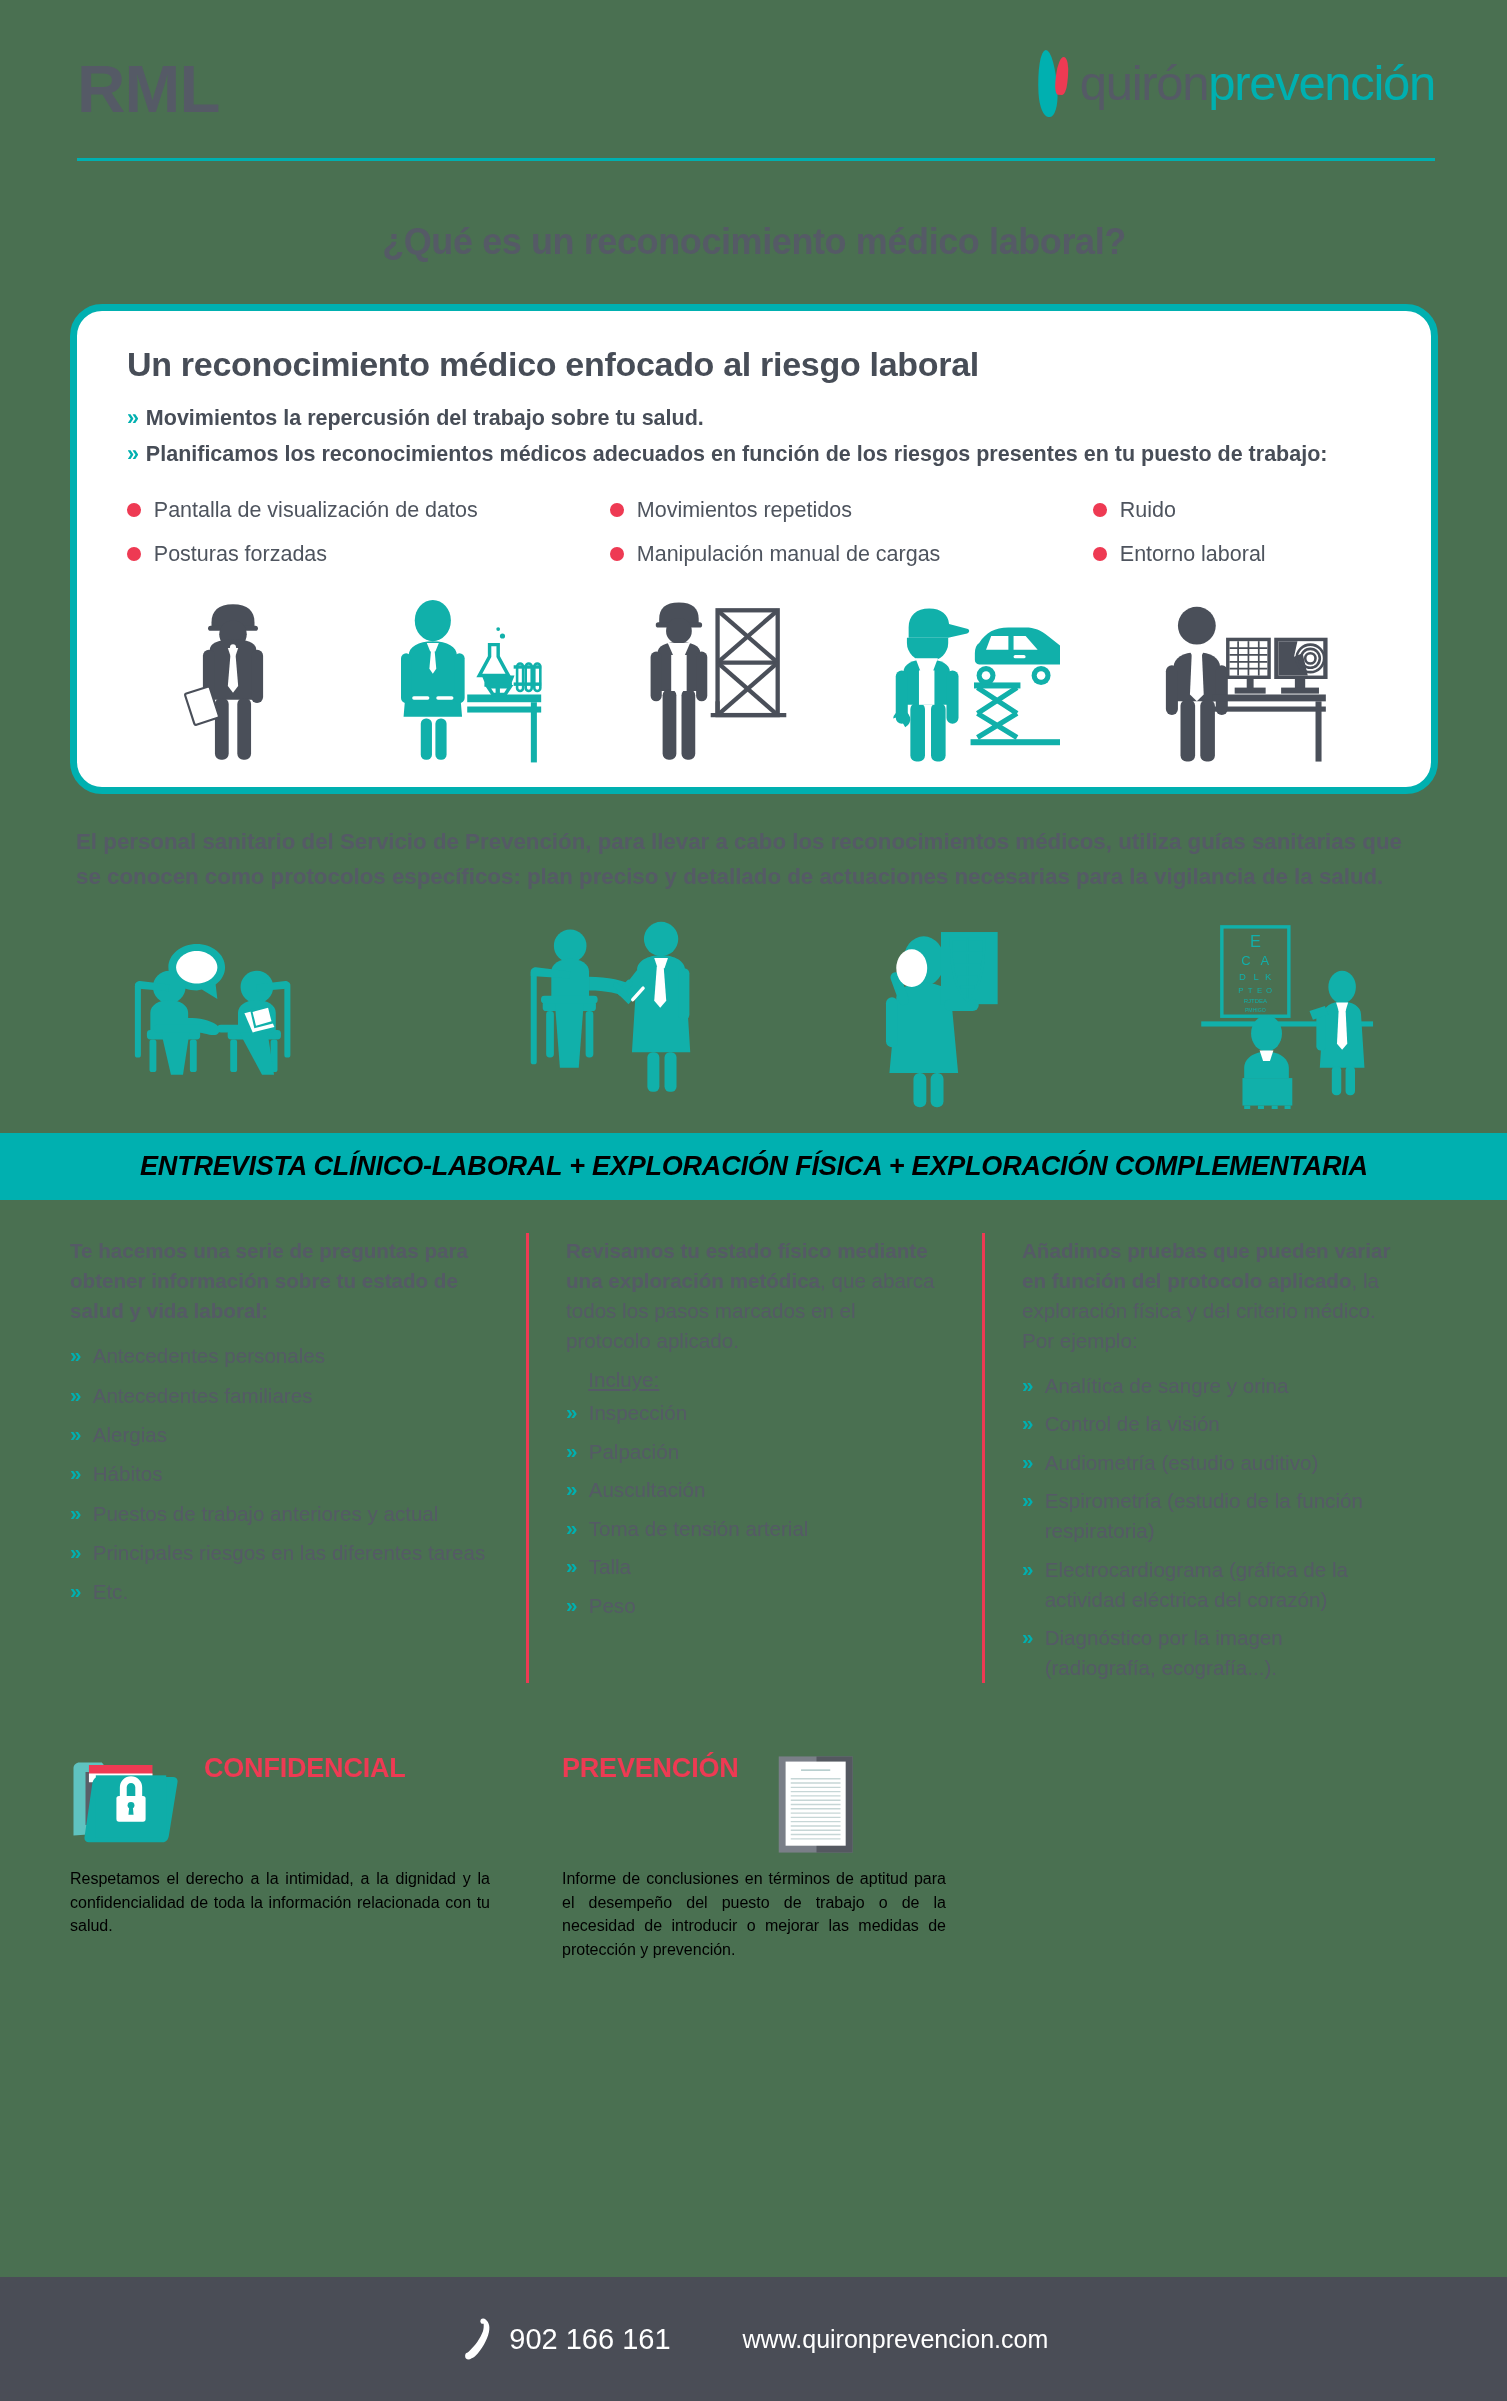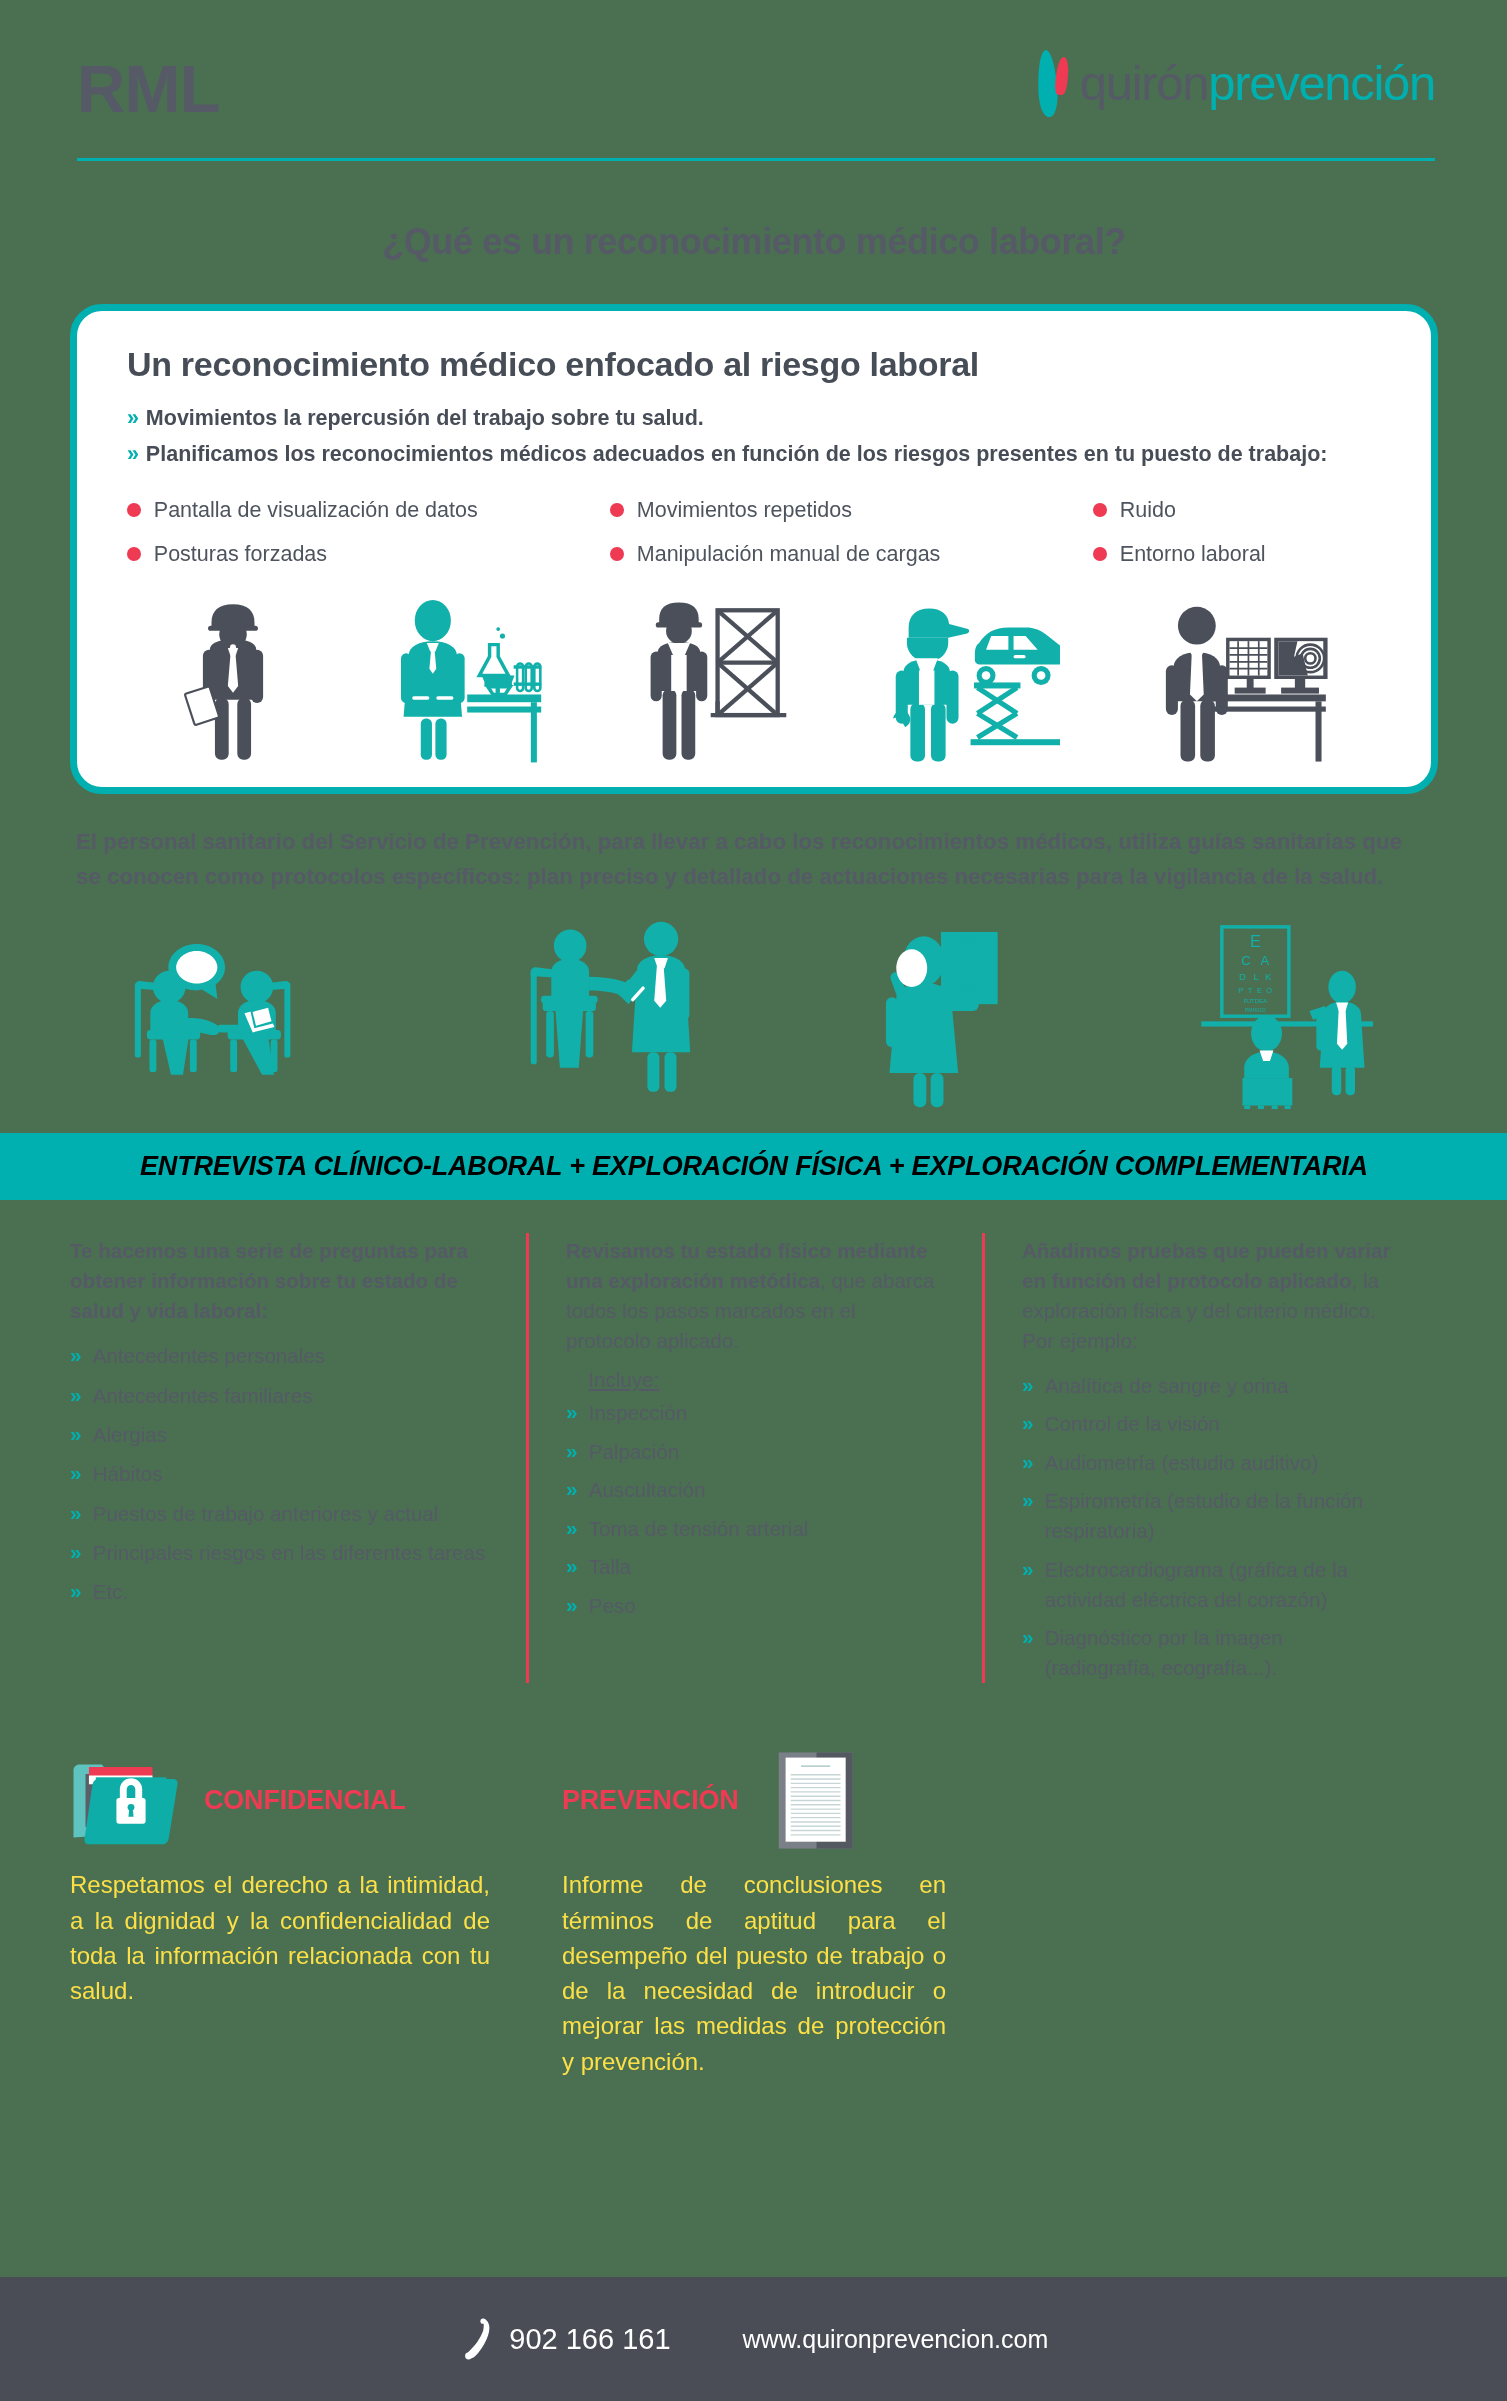--- a/index.html
+++ b/index.html
@@ -135,26 +135,26 @@
   }
   .col.tight .bullet { margin-bottom:8.6px; }
 
   
   .blocks {
     display:grid; grid-template-columns: 1fr 1fr 1fr;
     padding: 62px 70px 0 70px; column-gap:0;
   }
   .block { padding-right:36px; }
   .block + .block { padding-left:36px; }
-  .block-head { display:flex; align-items:center; height:95px; }
+  .block-head { display:flex; align-items:flex-start; height:95px; }
   .block-title {
     color:#ee3a53; font-size:27px; font-weight:bold; letter-spacing:-0.2px;
   }
   .block-body {
-    color:#fde047; font-size:24px; line-height:1.47; text-align:justify;
+    color:#000000; font-size:16px; line-height:1.47; text-align:justify;
     margin-top:19px;
   }
   .block-body.indent { padding-left:40px; }
 
   
   .footer {
     position:absolute; left:0; right:0; bottom:0; height:124px;
     background:#4a4d56; display:flex; align-items:center; justify-content:center;
   }
   .footer .phone-wrap { display:flex; align-items:center; margin-right:72px; }

